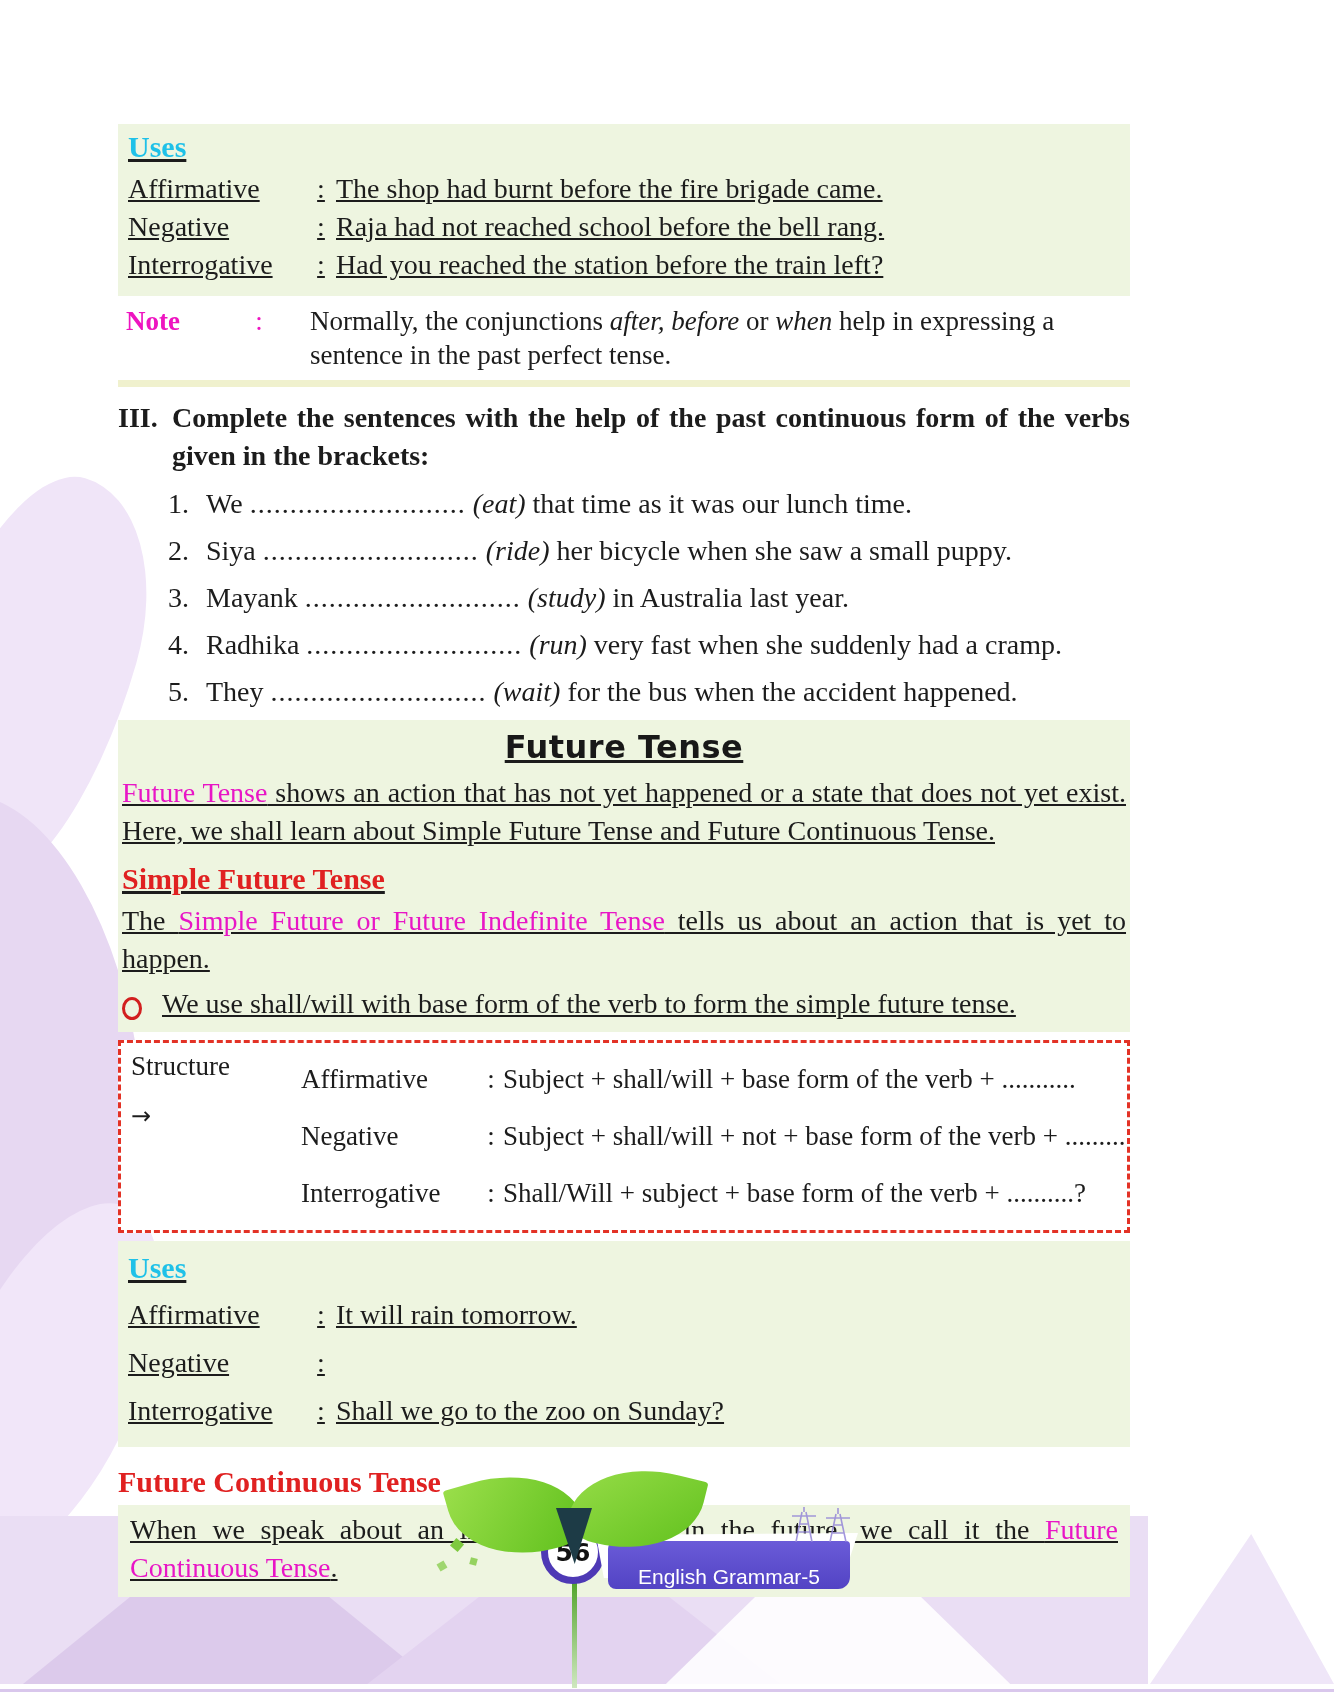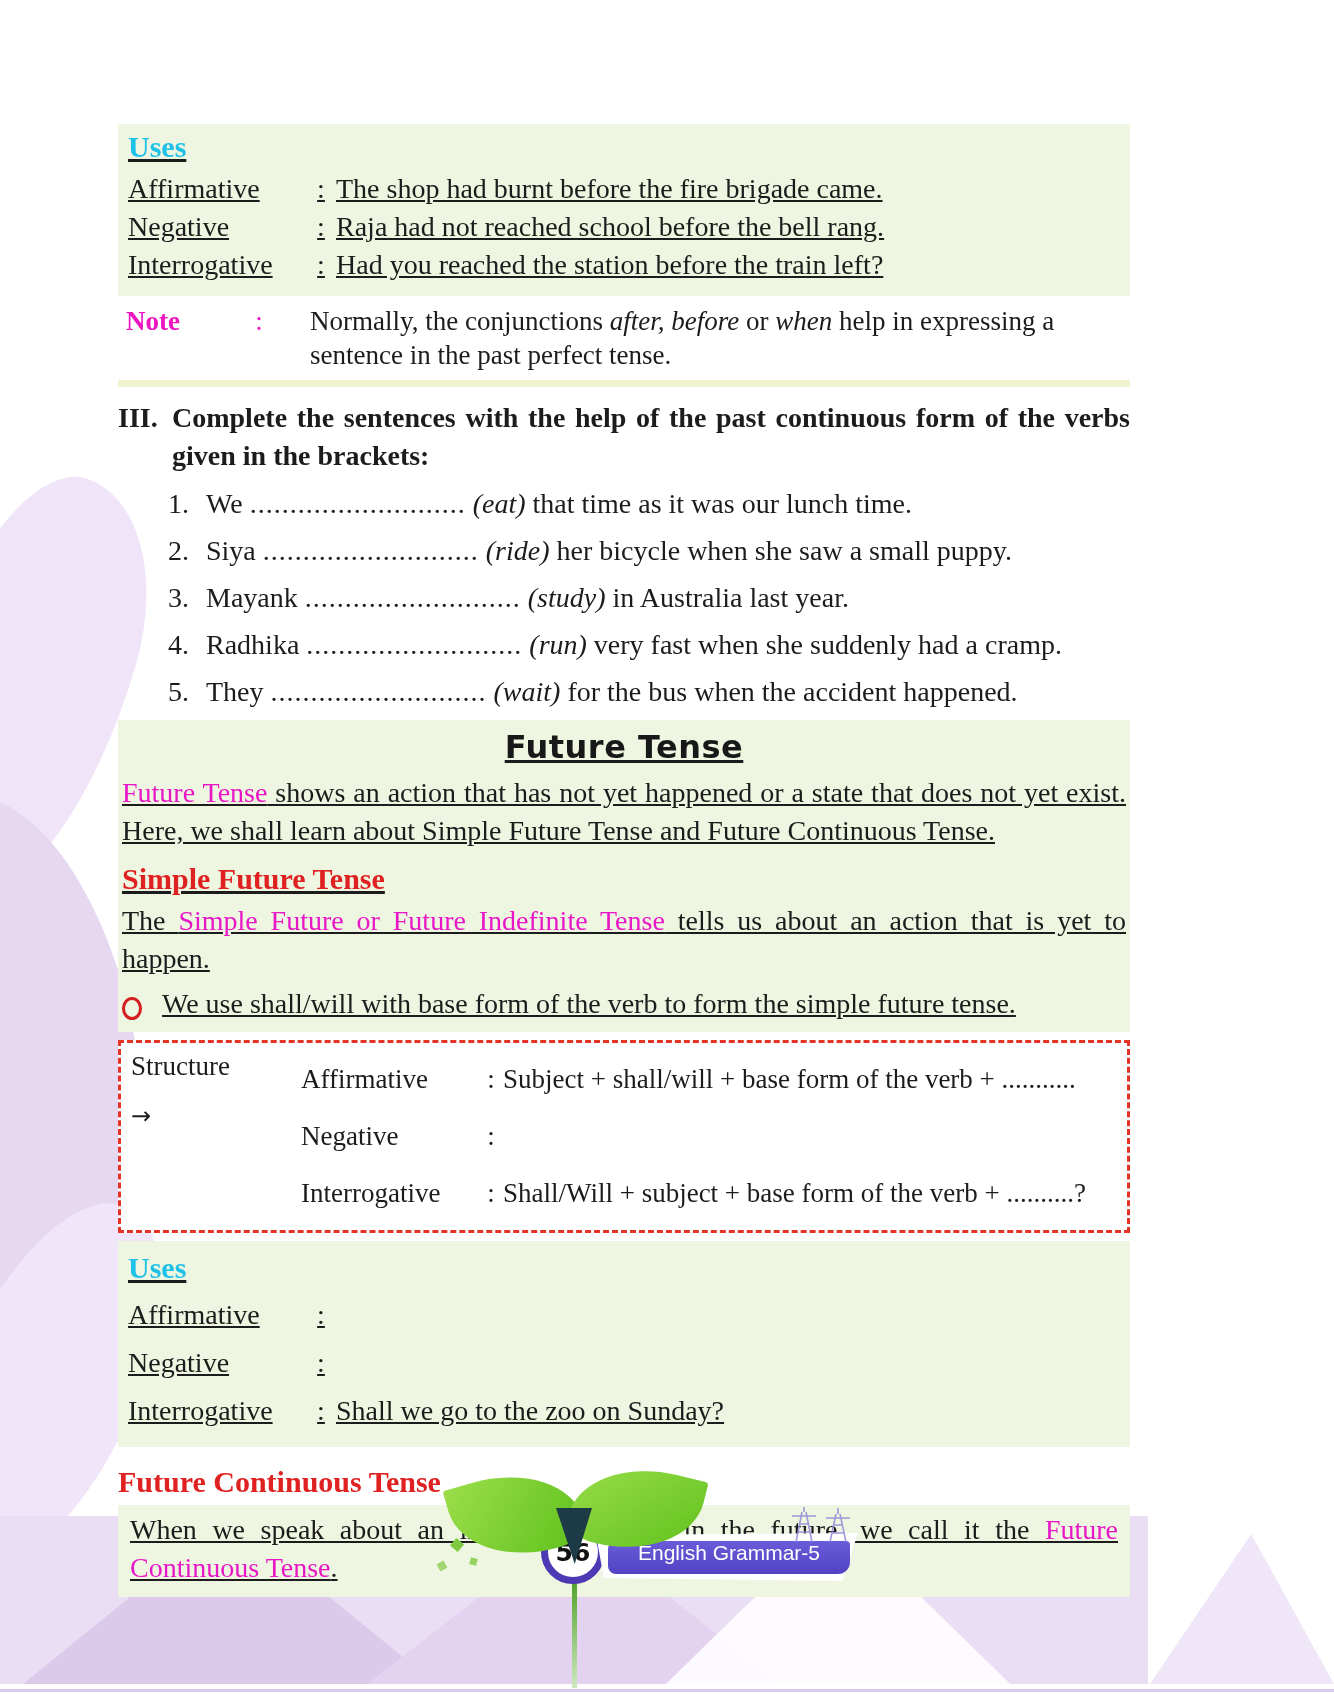--- a/index.html
+++ b/index.html
@@ -83,23 +83,23 @@
   .leaf-l{left:452px;top:1472px;border-radius:4% 96% 30% 96%;transform:rotate(-16deg);}
   .leaf-r{left:572px;top:1466px;border-radius:96% 4% 96% 30%;transform:rotate(14deg);}
   .seed{position:absolute;left:556px;top:1508px;width:36px;height:56px;background:#1d3b46;
         clip-path:polygon(0 0,100% 0,52% 100%);}
   .badge{position:absolute;left:541px;top:1520px;width:64px;height:64px;box-sizing:border-box;
          border-radius:50%;background:#fff;border:7px solid #4e39b5;
          display:flex;align-items:center;justify-content:center;
          font-family:"DejaVu Sans",sans-serif;font-weight:bold;font-size:25px;color:#111;}
   .ribbon-white{position:absolute;left:596px;top:1533px;width:262px;height:48px;background:#fff;
          clip-path:polygon(0 4%,100% 0,94% 100%,3% 94%);}
-  .banner{position:absolute;left:608px;top:1541px;width:242px;height:33px;
+  .banner{position:absolute;left:608px;top:1541px;width:242px;height:48px;
          background:linear-gradient(#6a5bd8,#5243c4);border-radius:8px 4px 12px 8px;
-         display:flex;align-items:flex-start;justify-content:center;color:#fff;
+         display:flex;align-items:flex-end;justify-content:center;color:#fff;
          font-family:"Liberation Sans",sans-serif;font-size:21px;}
   .towers{position:absolute;left:788px;top:1506px;opacity:.85;}
   .sparkle{position:absolute;background:#7ec93f;}
   .sp1{left:452px;top:1540px;width:10px;height:10px;transform:rotate(40deg);}
   .sp2{left:470px;top:1558px;width:7px;height:7px;transform:rotate(15deg);opacity:.8;}
   .sp3{left:438px;top:1562px;width:8px;height:8px;transform:rotate(60deg);opacity:.7;}
 </style>
 </head>
 <body>
 
@@ -192,34 +192,36 @@
       </div>
       <div class="structure-rows">
         <div class="s-row">
           <span>Affirmative</span>
           <span class="s-colon">:</span>
           <span>Subject + shall/will + base form of the verb + ...........</span>
         </div>
         <div class="s-row">
           <span>Negative</span>
           <span class="s-colon">:</span>
+          <span>Subject + shall/will + not + base form of the verb + .........</span>
         </div>
         <div class="s-row">
           <span>Interrogative</span>
           <span class="s-colon">:</span>
           <span>Shall/Will + subject + base form of the verb + ..........?</span>
         </div>
       </div>
     </section>
 
     <section class="panel green uses-block uses2">
       <h3 class="h-cyan">Uses</h3>
       <div class="def-row">
         <span class="def-label">Affirmative</span>
         <span class="def-colon">:</span>
+        <span class="def-text">It will rain tomorrow.</span>
       </div>
       <div class="def-row">
         <span class="def-label">Negative</span>
         <span class="def-colon">:</span>
       </div>
       <div class="def-row">
         <span class="def-label">Interrogative</span>
         <span class="def-colon">:</span>
         <span class="def-text">Shall we go to the zoo on Sunday?</span>
       </div>

